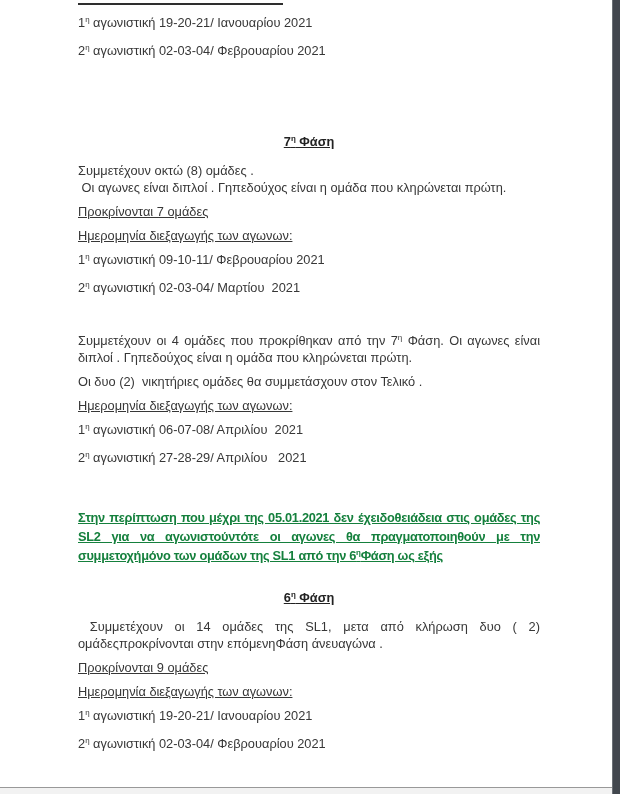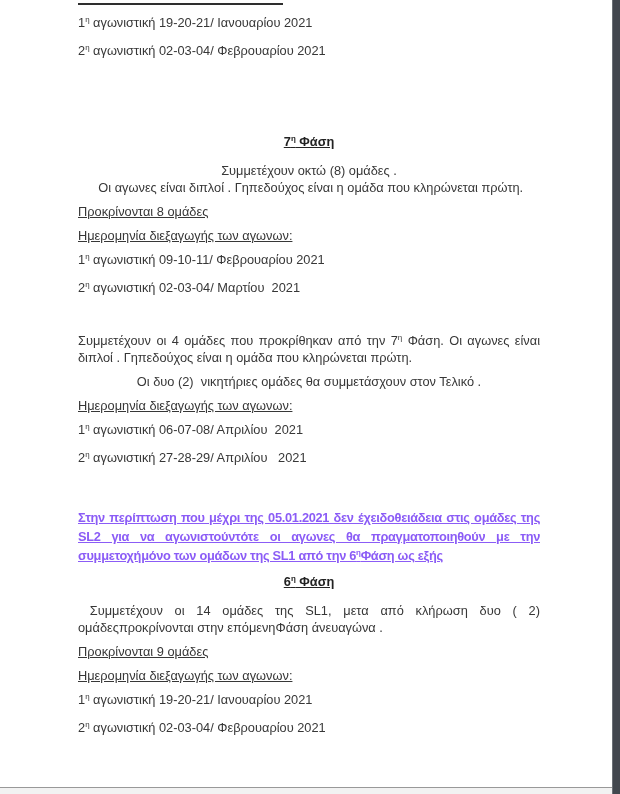--- a/index.html
+++ b/index.html
@@ -27,30 +27,30 @@
   }
   .matchday { margin-bottom: 11px; }
   .heading {
     font-weight: 700;
     text-decoration: underline;
     color: #222222;
     margin-bottom: 12px;
     text-align: center;
   }
   .label { text-decoration: underline; margin-bottom: 7px; }
-  .bodyp { margin-bottom: 7px; text-align: center; }
+  .bodyp { margin-bottom: 7px; }
   .just { text-align: justify; }
   .boldp {
     font-weight: 700;
     text-decoration: underline;
     text-align: justify;
     line-height: 19px;
     letter-spacing: -0.3px;
-    color: #8b5cf6;
-    margin-bottom: 8px;
+    color: #15803d;
+    margin-bottom: 24px;
   }
   .sp-a { height: 56px; }
   .sp-b { height: 18px; }
   .sp-c { height: 24px; }
   sup { font-size: 0.62em; vertical-align: super; line-height: 0; }
   .right-edge {
     position: absolute;
     top: 0; right: 0;
     width: 7px; height: 794px;
     background: #42474e;
@@ -67,21 +67,21 @@
 </head>
 <body style="background: rgb(255, 255, 255);">
 
 <div class="doc" style="color: rgb(55, 55, 55);">
     <div class="blk partial"></div>
     <div class="blk matchday">1<sup>η</sup> αγωνιστική 19-20-21/ Ιανουαρίου 2021</div>
     <div class="blk matchday">2<sup>η</sup> αγωνιστική 02-03-04/ Φεβρουαρίου 2021</div>
     <div class="blk spacer sp-a"></div>
     <div class="blk heading">7<sup>η</sup> Φάση</div>
     <div class="blk bodyp">Συμμετέχουν οκτώ (8) ομάδες .<br>&nbsp;Οι αγωνες είναι διπλοί . Γηπεδούχος είναι η ομάδα που κληρώνεται πρώτη.</div>
-    <div class="blk label">Προκρίνονται 8 ομάδες</div>
+    <div class="blk label">Προκρίνονται 7 ομάδες</div>
     <div class="blk label">Ημερομηνία διεξαγωγής των αγωνων:</div>
     <div class="blk matchday">1<sup>η</sup> αγωνιστική 09-10-11/ Φεβρουαρίου 2021</div>
     <div class="blk matchday">2<sup>η</sup> αγωνιστική 02-03-04/ Μαρτίου&nbsp; 2021</div>
     <div class="blk spacer sp-b"></div>
     <div class="blk bodyp just">Συμμετέχουν οι 4 ομάδες που προκρίθηκαν από την 7<sup>η</sup> Φάση. Οι αγωνες είναι διπλοί . Γηπεδούχος είναι η ομάδα που κληρώνεται πρώτη.</div>
     <div class="blk bodyp">Οι δυο (2)&nbsp; νικητήριες ομάδες θα συμμετάσχουν στον Τελικό .</div>
     <div class="blk label">Ημερομηνία διεξαγωγής των αγωνων:</div>
     <div class="blk matchday">1<sup>η</sup> αγωνιστική 06-07-08/ Απριλίου&nbsp; 2021</div>
     <div class="blk matchday">2<sup>η</sup> αγωνιστική 27-28-29/ Απριλίου&nbsp;&nbsp; 2021</div>
     <div class="blk spacer sp-c"></div>

